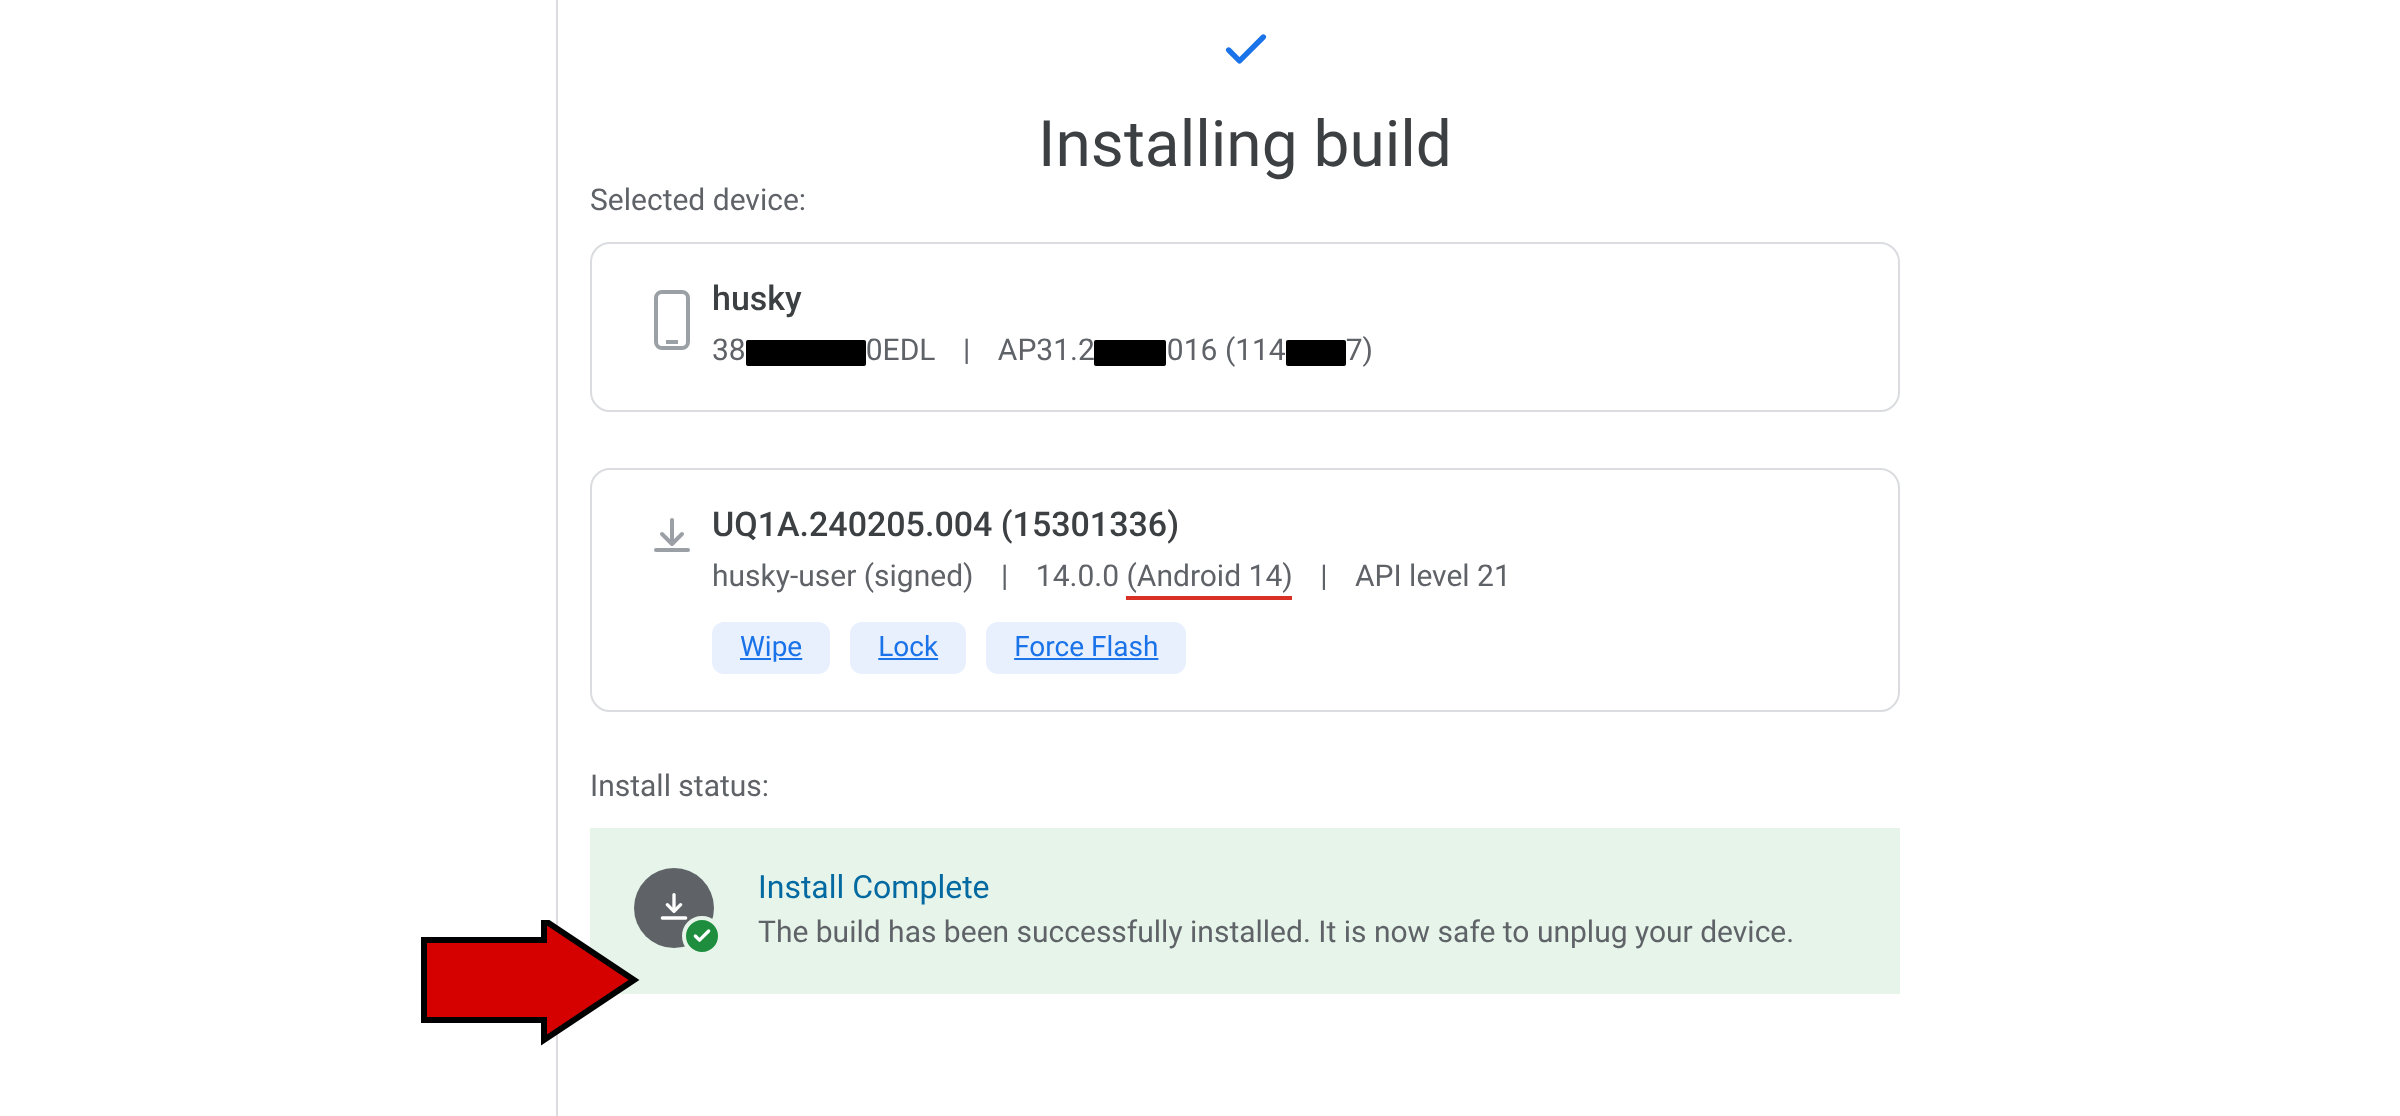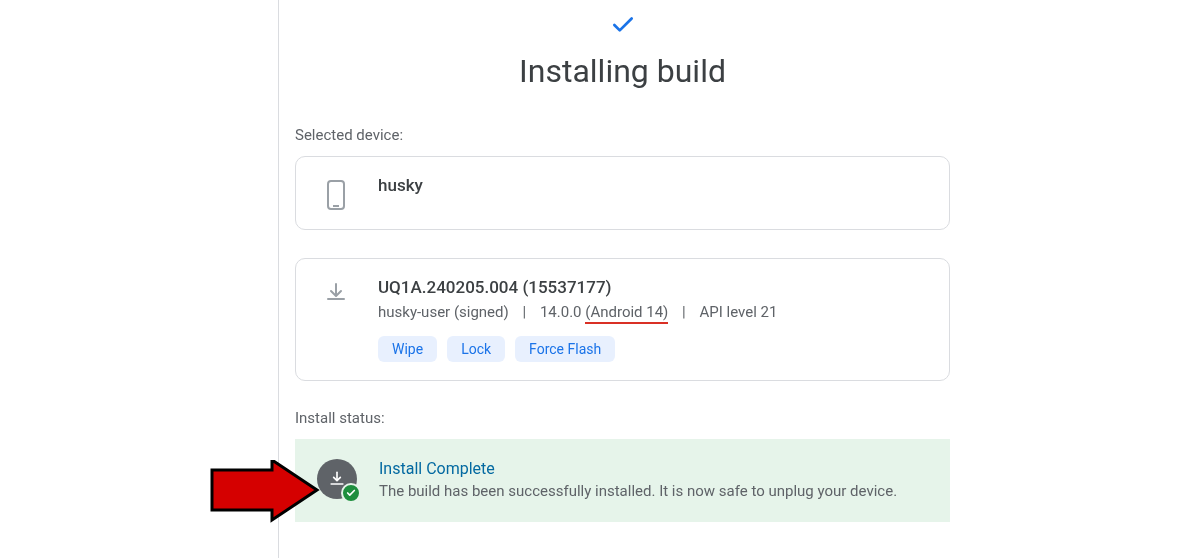--- a/index.html
+++ b/index.html
@@ -36,35 +36,33 @@
     .check-icon {
       color: #1a73e8;
       font-size: 26px;
       display: inline-block;
       margin-bottom: 8px;
     }
     .page-title {
       font-size: 32px;
       font-weight: 400;
       color: #3c4043;
-      margin-bottom: 36px;
     }
     .section-label {
       font-size: 15px;
       color: #5f6368;
       margin-bottom: 12px;
     }
     .card {
       border: 1px solid #dadce0;
       border-radius: 10px;
       padding: 18px 20px;
       margin-bottom: 28px;
       display: flex;
       align-items: flex-start;
-      gap: 22px;
     }
     .card-icon {
       width: 40px;
       display: flex;
       justify-content: center;
       padding-top: 4px;
     }
     .card-body {
       flex: 1;
     }
@@ -98,20 +96,21 @@
       display: flex;
       gap: 10px;
     }
     .chip {
       background: #e8f0fe;
       color: #1a73e8;
       padding: 5px 14px;
       border-radius: 6px;
       font-size: 14px;
       cursor: pointer;
+      text-decoration: underline;
     }
     .underline-red {
       border-bottom: 2px solid #d93025;
       padding-bottom: 1px;
     }
     .status-box {
       background: #e6f4ea;
       border-radius: 0;
       padding: 20px 22px;
       display: flex;
@@ -186,34 +185,40 @@
 
   <div class="card">
     <div class="card-icon">
       <svg width="20" height="32" viewBox="0 0 20 32" fill="none" stroke="#9aa0a6" stroke-width="2">
         <rect x="2" y="2" width="16" height="28" rx="3"></rect>
         <line x1="7" y1="27" x2="13" y2="27"></line>
       </svg>
     </div>
     <div class="card-body">
       <div class="card-title">husky</div>
+      <div class="card-subtitle">
+        <span>38</span><span class="redacted w60"></span><span>0EDL</span>
+        <span class="sep">|</span>
+        <span>AP31.2</span><span class="redacted w36"></span><span>016</span>
+        <span>(114</span><span class="redacted w30"></span><span>7)</span>
+      </div>
     </div>
   </div>
 
 
   <div class="card">
     <div class="card-icon">
       <svg width="24" height="24" viewBox="0 0 24 24" fill="none" stroke="#9aa0a6" stroke-width="2" stroke-linecap="round" stroke-linejoin="round">
         <path d="M12 3 L12 14"></path>
         <path d="M7 10 L12 15 L17 10"></path>
         <path d="M4 18 L20 18"></path>
       </svg>
     </div>
     <div class="card-body">
-      <div class="card-title">UQ1A.240205.004 (15537177)</div>
+      <div class="card-title">UQ1A.240205.004 (15301336)</div>
       <div class="card-subtitle">
         <span>husky-user (signed)</span>
         <span class="sep">|</span>
         <span>14.0.0</span>
         <span class="underline-red">(Android 14)</span>
         <span class="sep">|</span>
         <span>API level 21</span>
       </div>
       <div class="chips">
         <span class="chip">Wipe</span>

